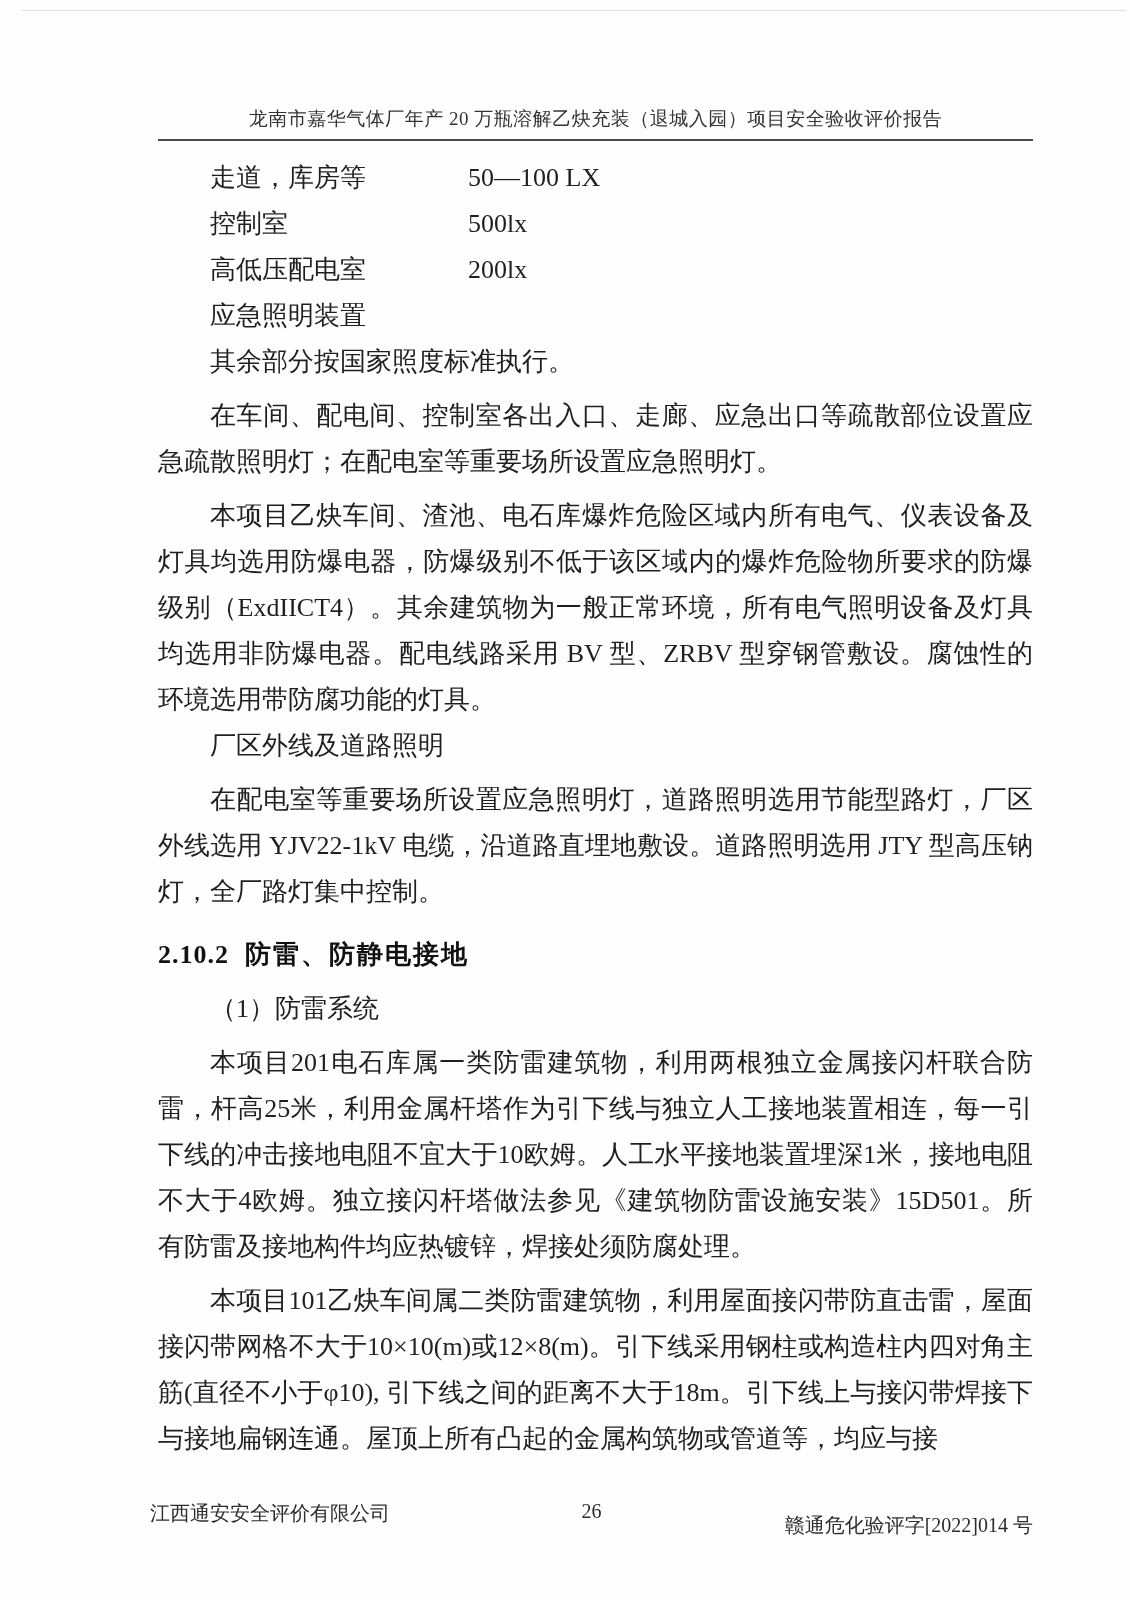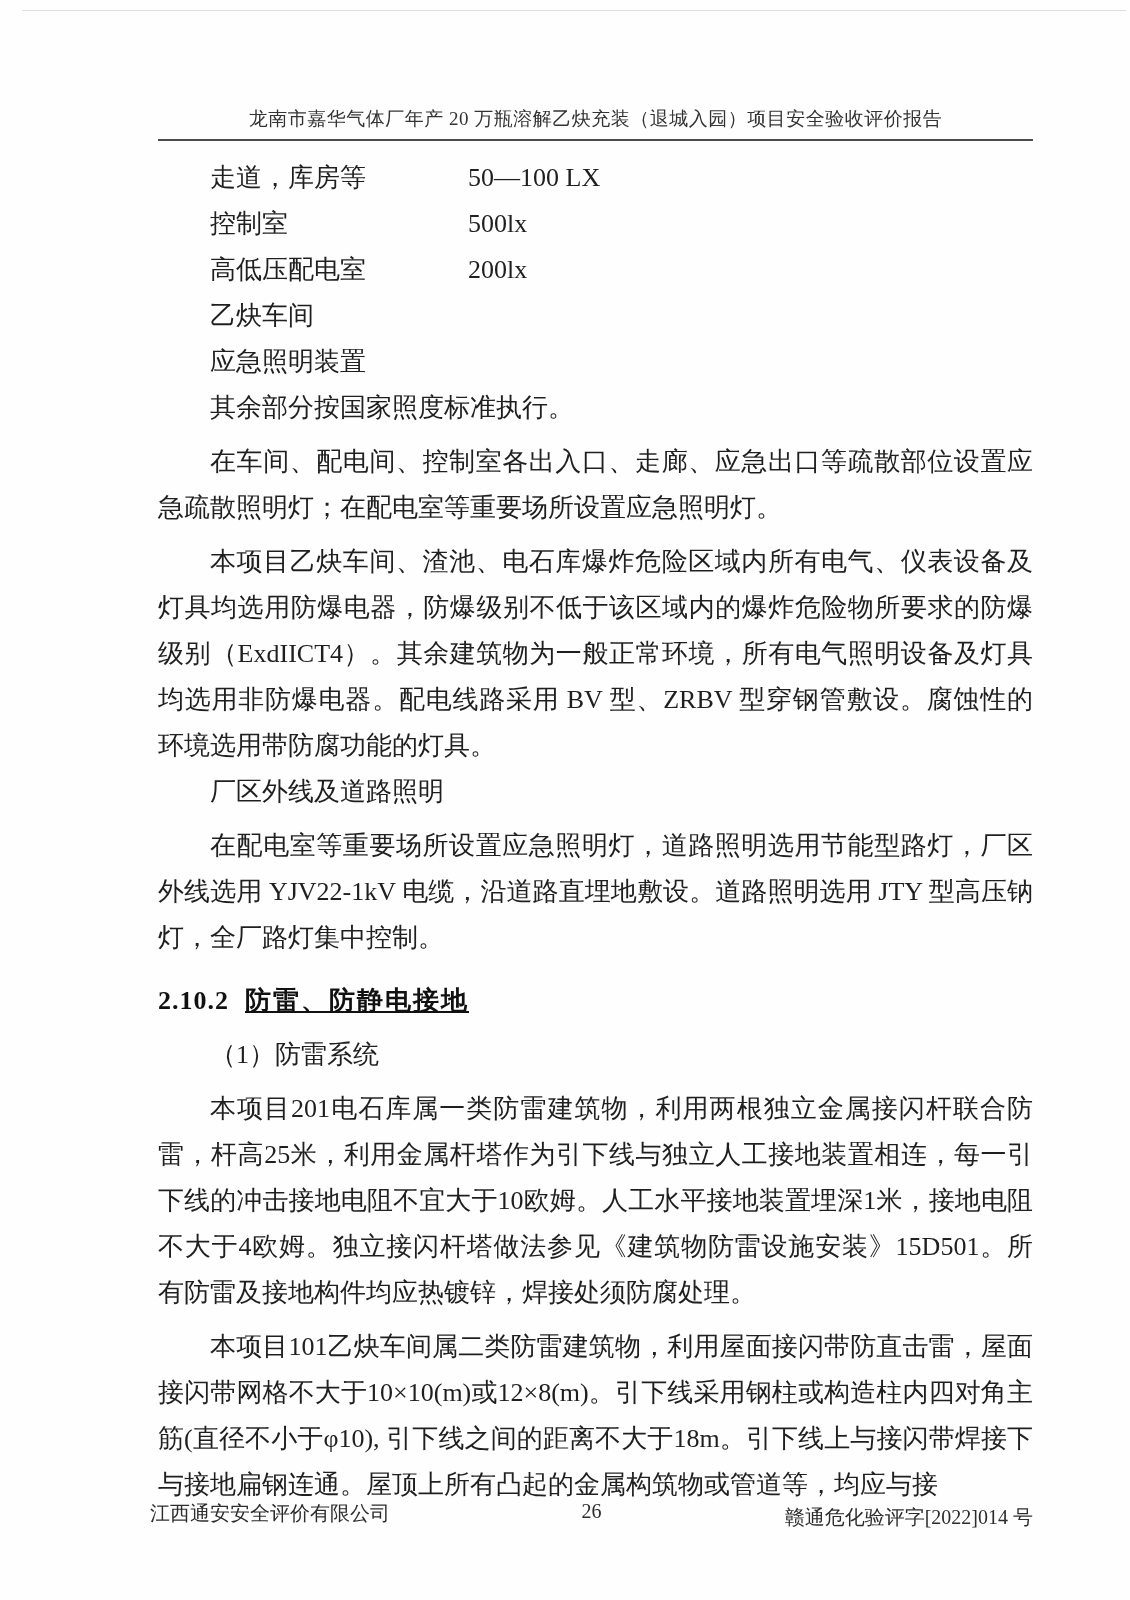--- a/index.html
+++ b/index.html
@@ -51,31 +51,30 @@
     color:#111;
   }
   .section-heading .sec-num{
     font-family:"Liberation Serif","DejaVu Serif",serif;
     letter-spacing:1px;
     margin-right:16px;
   }
   .section-heading .sec-title{
     font-family:"Liberation Sans","DejaVu Sans",sans-serif;
     letter-spacing:2px;
-    text-decoration:underline;
   }
   .footer{
     position:absolute;
     left:150px;right:105px;top:1500px;
     font-size:20px;
     color:#2c2c2c;
   }
   .footer .footer-company{position:absolute;left:0;top:0;}
   .footer .footer-page{position:absolute;left:0;right:0;top:0;text-align:center;}
-  .footer .footer-docno{position:absolute;right:0;top:4px;}
+  .footer .footer-docno{position:absolute;right:0;top:12px;}
 </style>
 </head>
 <body>
 
 <div class="page">
 
   <div class="scan-top-line"></div>
 
   <div class="header">龙南市嘉华气体厂年产 20 万瓶溶解乙炔充装（退城入园）项目安全验收评价报告</div>
   <div class="header-rule"></div>
@@ -88,21 +87,20 @@
     </div>
     <div class="illum-row">
       <span class="row-label">控制室</span>
       <span class="row-value">500lx</span>
     </div>
     <div class="illum-row">
       <span class="row-label">高低压配电室</span>
       <span class="row-value">200lx</span>
     </div>
     <div class="illum-row">
-      <span class="row-label">乙炔车间</span>
     </div>
 
     <div class="indent-line">应急照明装置</div>
 
     <div class="indent-line">其余部分按国家照度标准执行。</div>
 
     <p class="para">在车间、配电间、控制室各出入口、走廊、应急出口等疏散部位设置应急疏散照明灯；在配电室等重要场所设置应急照明灯。</p>
 
     <p class="para">本项目乙炔车间、渣池、电石库爆炸危险区域内所有电气、仪表设备及灯具均选用防爆电器，防爆级别不低于该区域内的爆炸危险物所要求的防爆级别（ExdIICT4）。其余建筑物为一般正常环境，所有电气照明设备及灯具均选用非防爆电器。配电线路采用 BV 型、ZRBV 型穿钢管敷设。腐蚀性的环境选用带防腐功能的灯具。</p>
 

